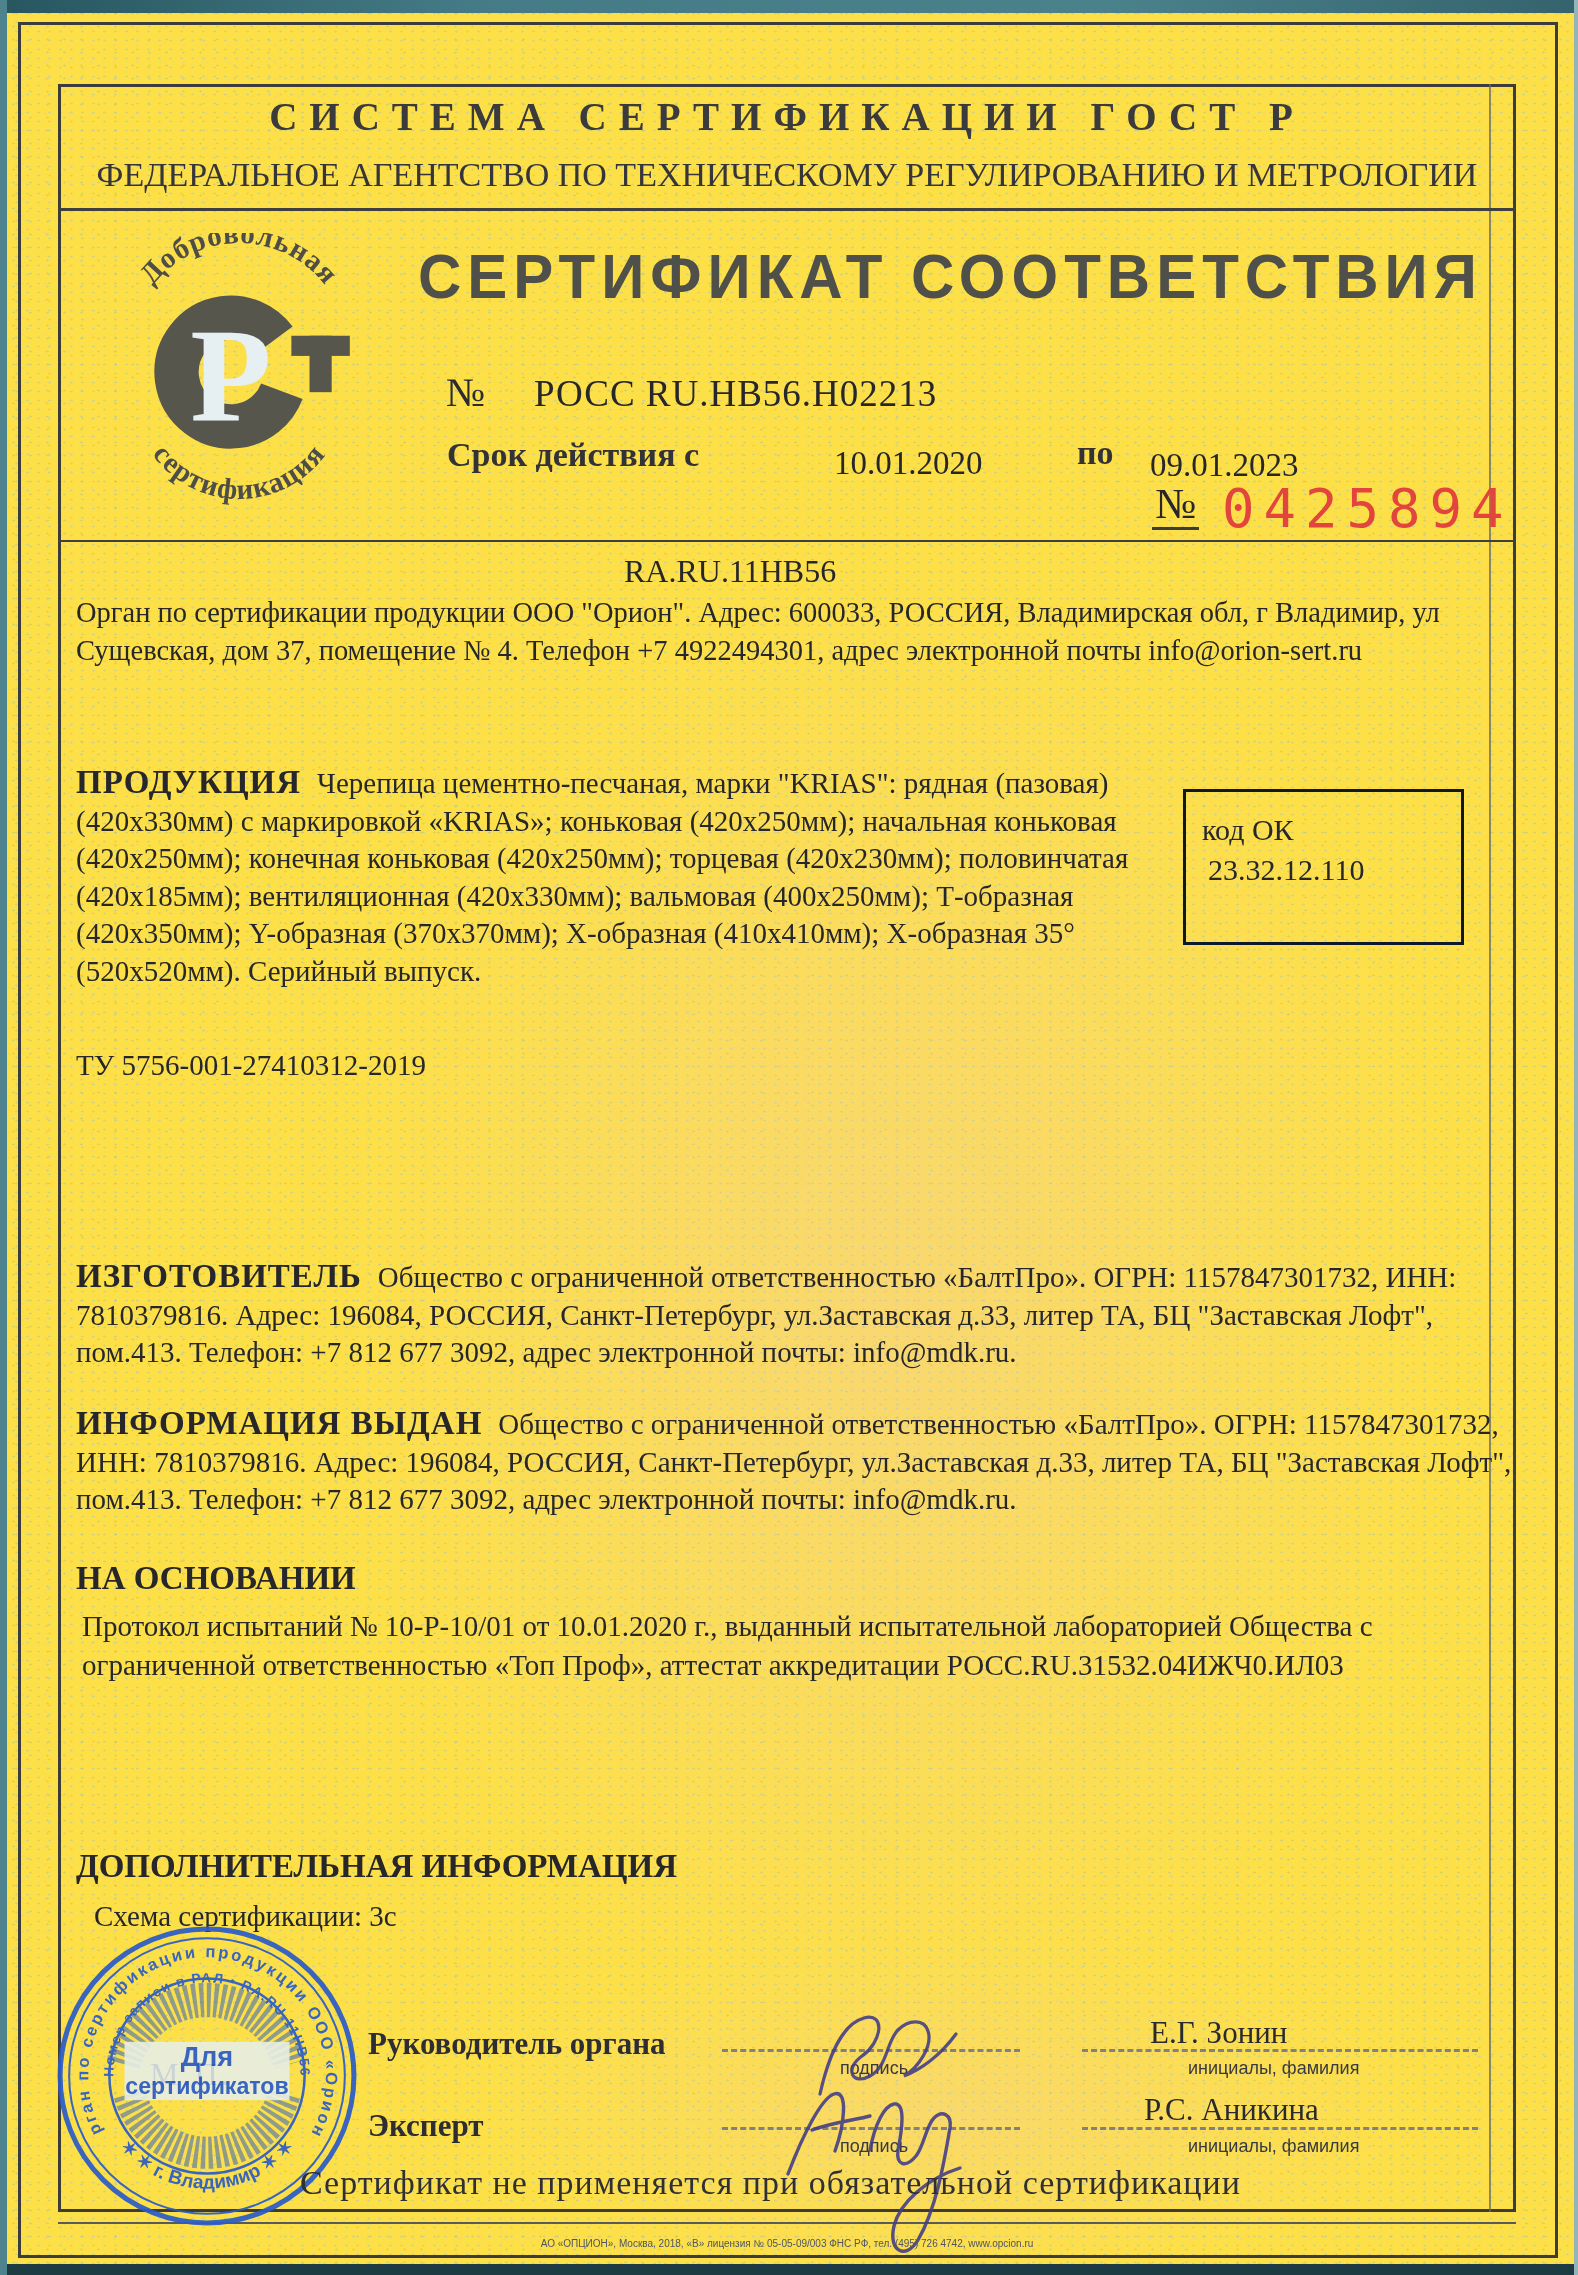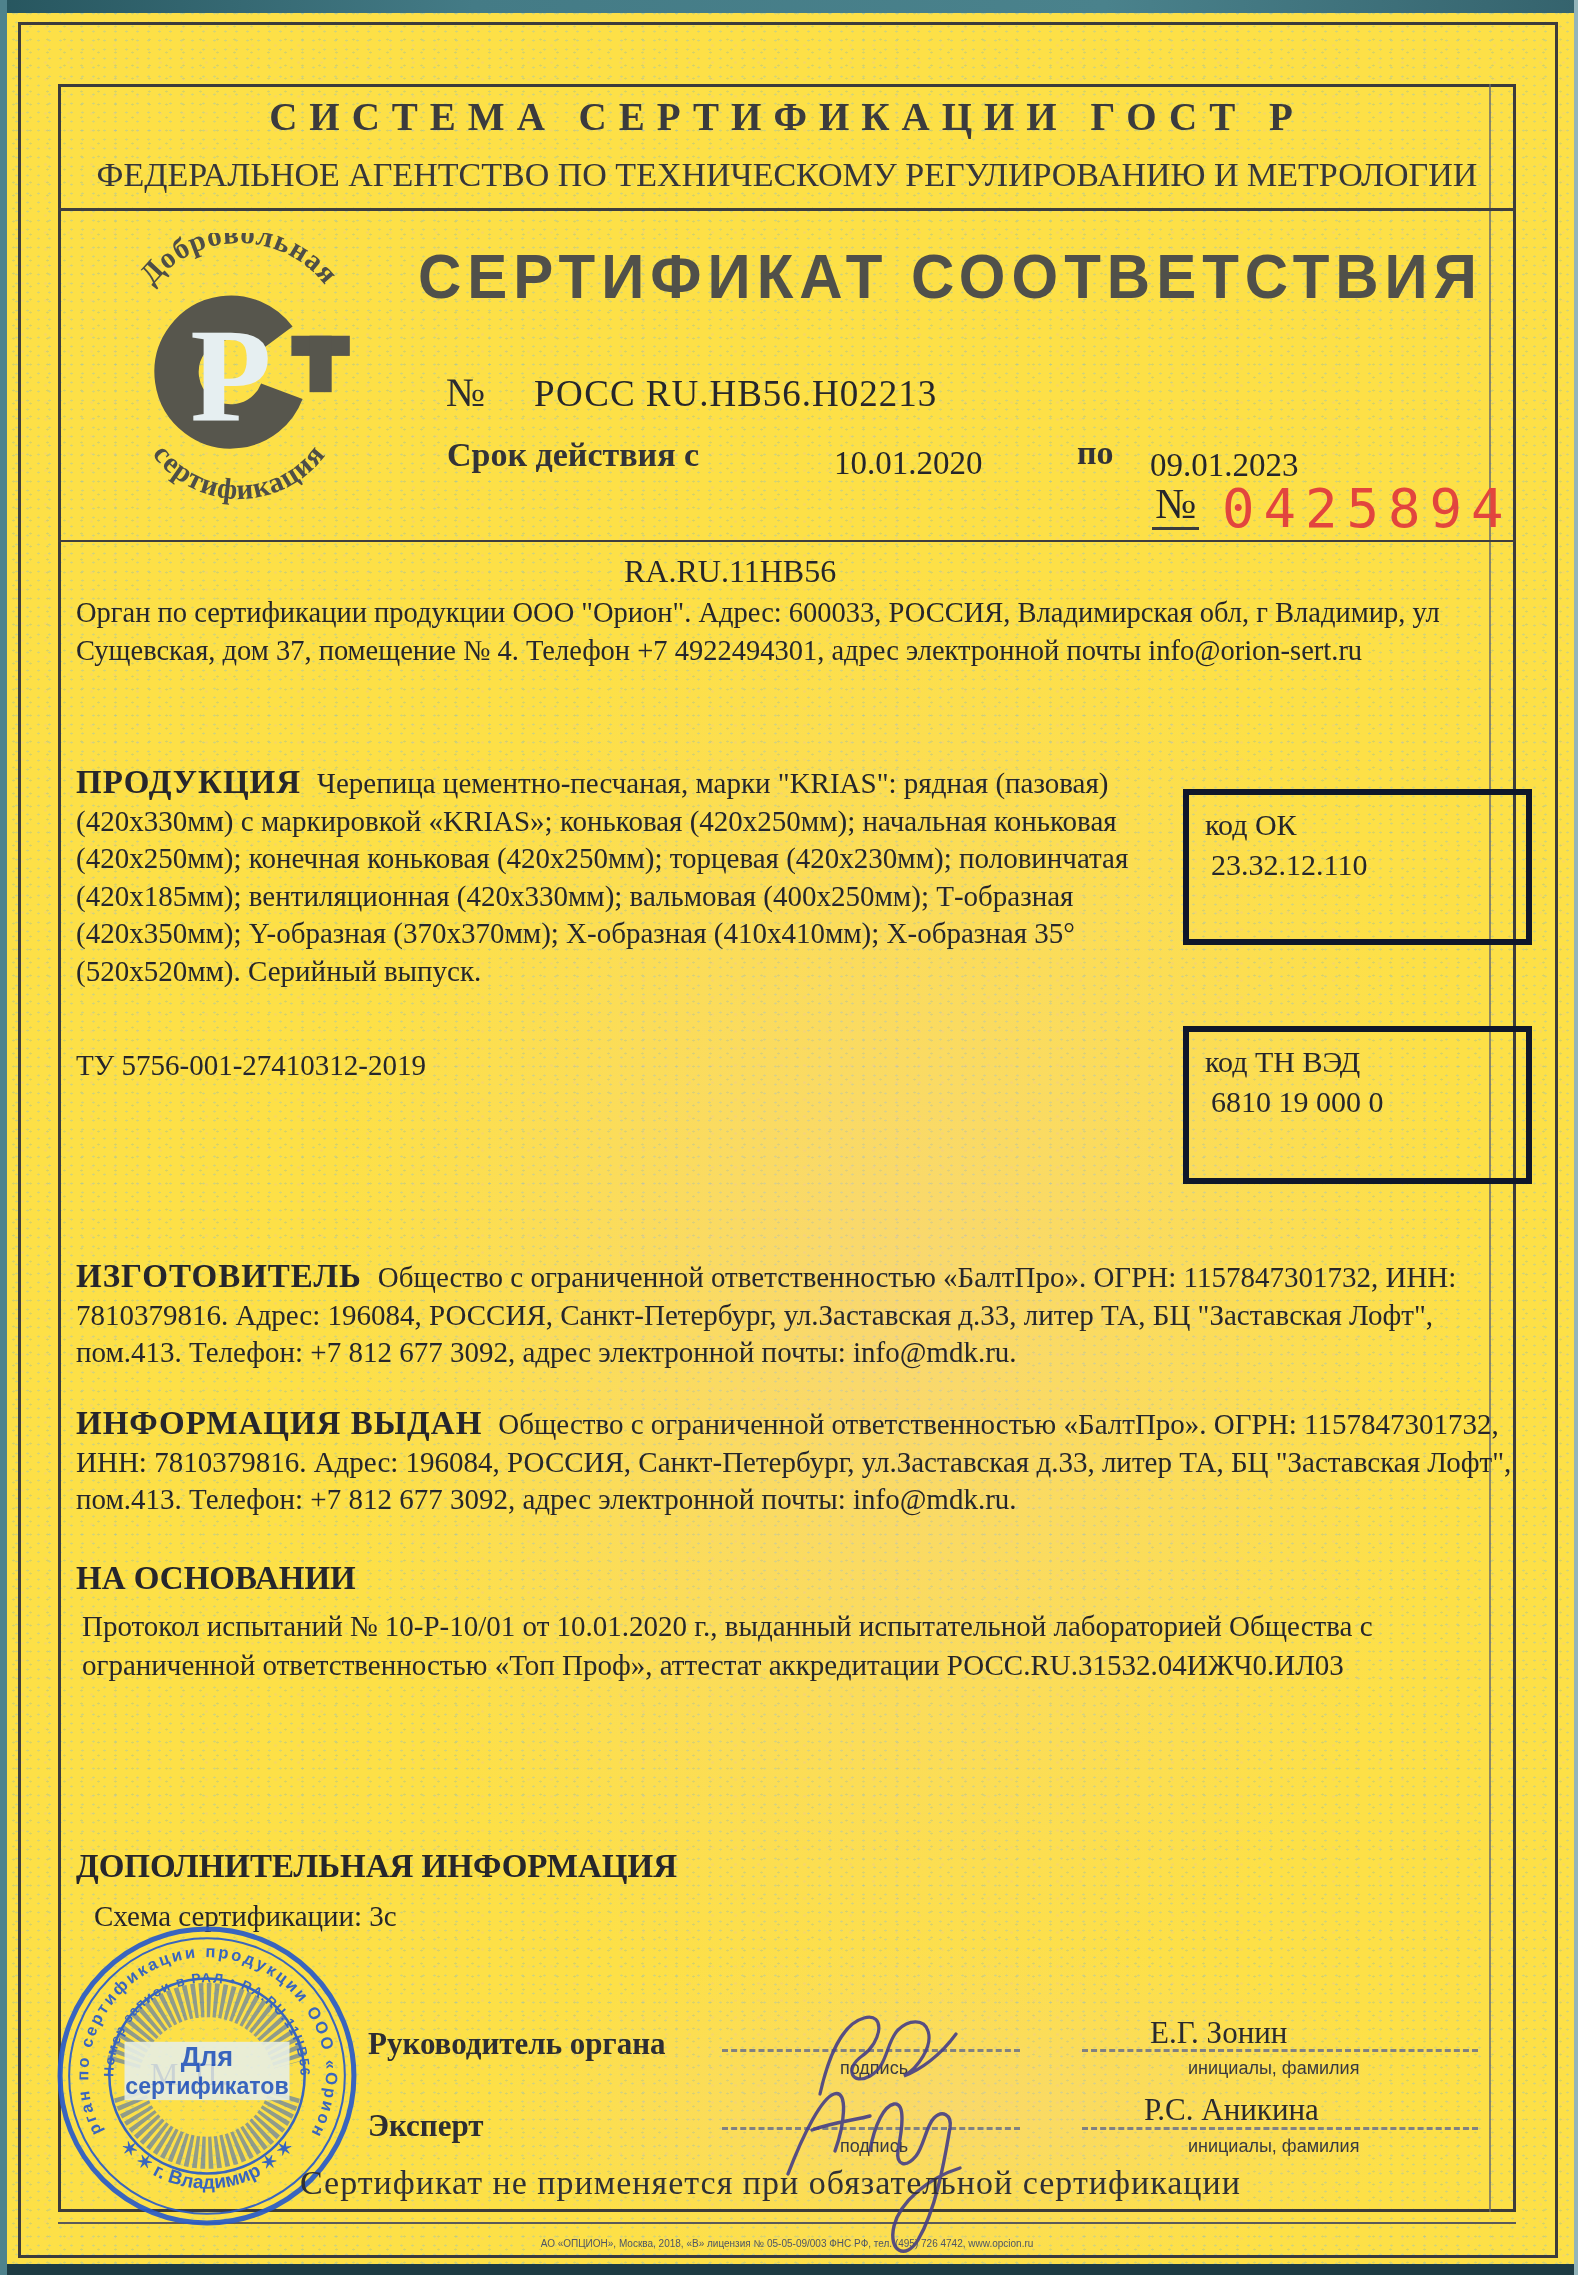--- a/index.html
+++ b/index.html
@@ -84,22 +84,22 @@
   .organ-reg   { position:absolute; left:624px; top:553px; font-size:32px; }
   .organ-text  { position:absolute; left:76px;  top:594px; width:1435px; font-size:28.5px; line-height:38px; }
 
   .para { position:absolute; font-size:29px; line-height:37.5px; }
   .para .ph { font-size:33px; font-weight:bold; margin-right:16px; letter-spacing:1px; }
   .para-product      { left:76px; top:764px;  width:1108px; }
   .para-manufacturer { left:76px; top:1258px; width:1444px; }
   .para-issued       { left:76px; top:1405px; width:1460px; }
 
   .code-box {
-    position:absolute; left:1183px; width:349px;
-    border:6px solid #0f172a; padding:10px 0 0 16px;
+    position:absolute; left:1183px; width:281px;
+    border:3px solid #0f172a; padding:18px 0 0 16px;
     font-size:30px; line-height:40px;
   }
   .code-box .cv { padding-left:6px; }
   .box-ok    { top:789px;  height:156px; }
   .box-tnved { top:1026px; height:158px; }
 
   .compliance-label { position:absolute; left:76px; top:1001px; font-size:31.5px; font-weight:bold; letter-spacing:0.5px; }
   .compliance-text  { position:absolute; left:76px; top:1049px; font-size:29px; }
 
   .basis-label { position:absolute; left:76px; top:1560px; font-size:33px; font-weight:bold; }
@@ -192,24 +192,20 @@
     <span class="ph">ПРОДУКЦИЯ</span><span>Черепица цементно-песчаная, марки "KRIAS": рядная (пазовая) (420х330мм) с маркировкой «KRIAS»; коньковая (420х250мм); начальная коньковая (420х250мм); конечная коньковая (420х250мм); торцевая (420х230мм); половинчатая (420х185мм); вентиляционная (420х330мм); вальмовая (400х250мм); Т-образная (420х350мм); Y-образная (370х370мм); Х-образная (410х410мм); Х-образная 35°(520х520мм). Серийный выпуск.</span>
   </div>
 
   <div class="code-box box-ok">
     <div>код ОК</div>
     <div class="cv">23.32.12.110</div>
   </div>
 
   <div class="compliance-text">ТУ 5756-001-27410312-2019</div>
 
-  <div class="code-box box-tnved">
-    <div>код ТН ВЭД</div>
-    <div class="cv">6810 19 000 0</div>
-  </div>
 
   <div class="para para-manufacturer">
     <span class="ph">ИЗГОТОВИТЕЛЬ</span><span>Общество с ограниченной ответственностью «БалтПро». ОГРН: 1157847301732, ИНН: 7810379816. Адрес: 196084, РОССИЯ, Санкт-Петербург, ул.Заставская д.33, литер ТА, БЦ "Заставская Лофт", пом.413. Телефон: +7 812 677 3092, адрес электронной почты: info@mdk.ru.</span>
   </div>
 
   <div class="para para-issued">
     <span class="ph">ИНФОРМАЦИЯ ВЫДАН</span><span>Общество с ограниченной ответственностью «БалтПро». ОГРН: 1157847301732, ИНН: 7810379816. Адрес: 196084, РОССИЯ, Санкт-Петербург, ул.Заставская д.33, литер ТА, БЦ "Заставская Лофт", пом.413. Телефон: +7 812 677 3092, адрес электронной почты: info@mdk.ru.</span>
   </div>
 
   <div class="basis-label">НА ОСНОВАНИИ</div>

